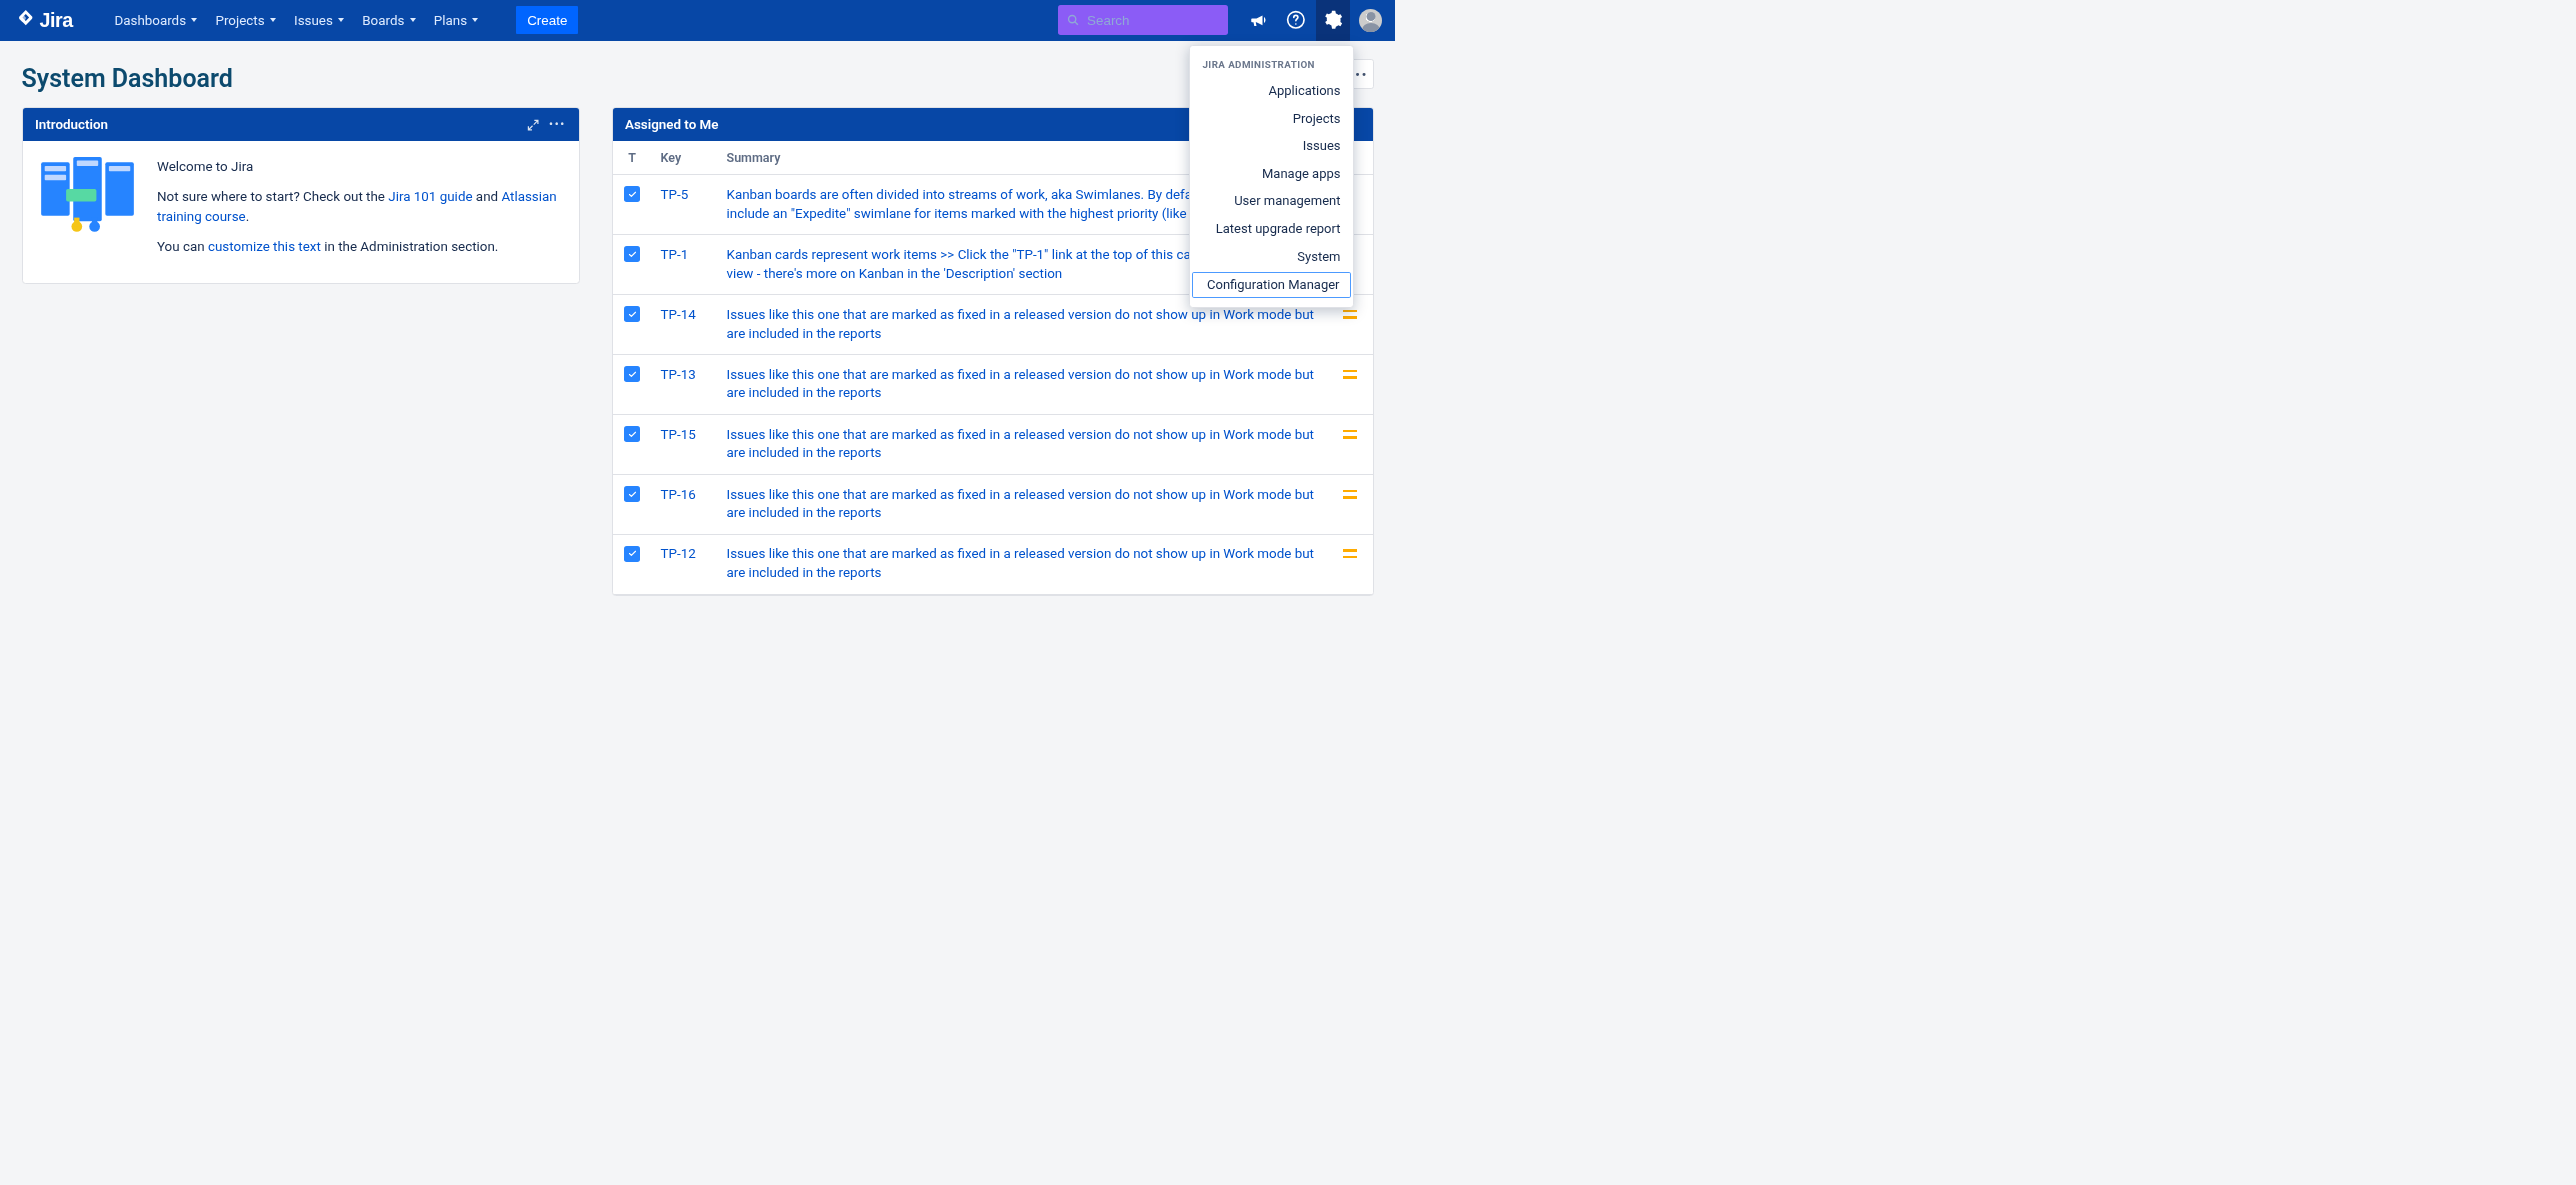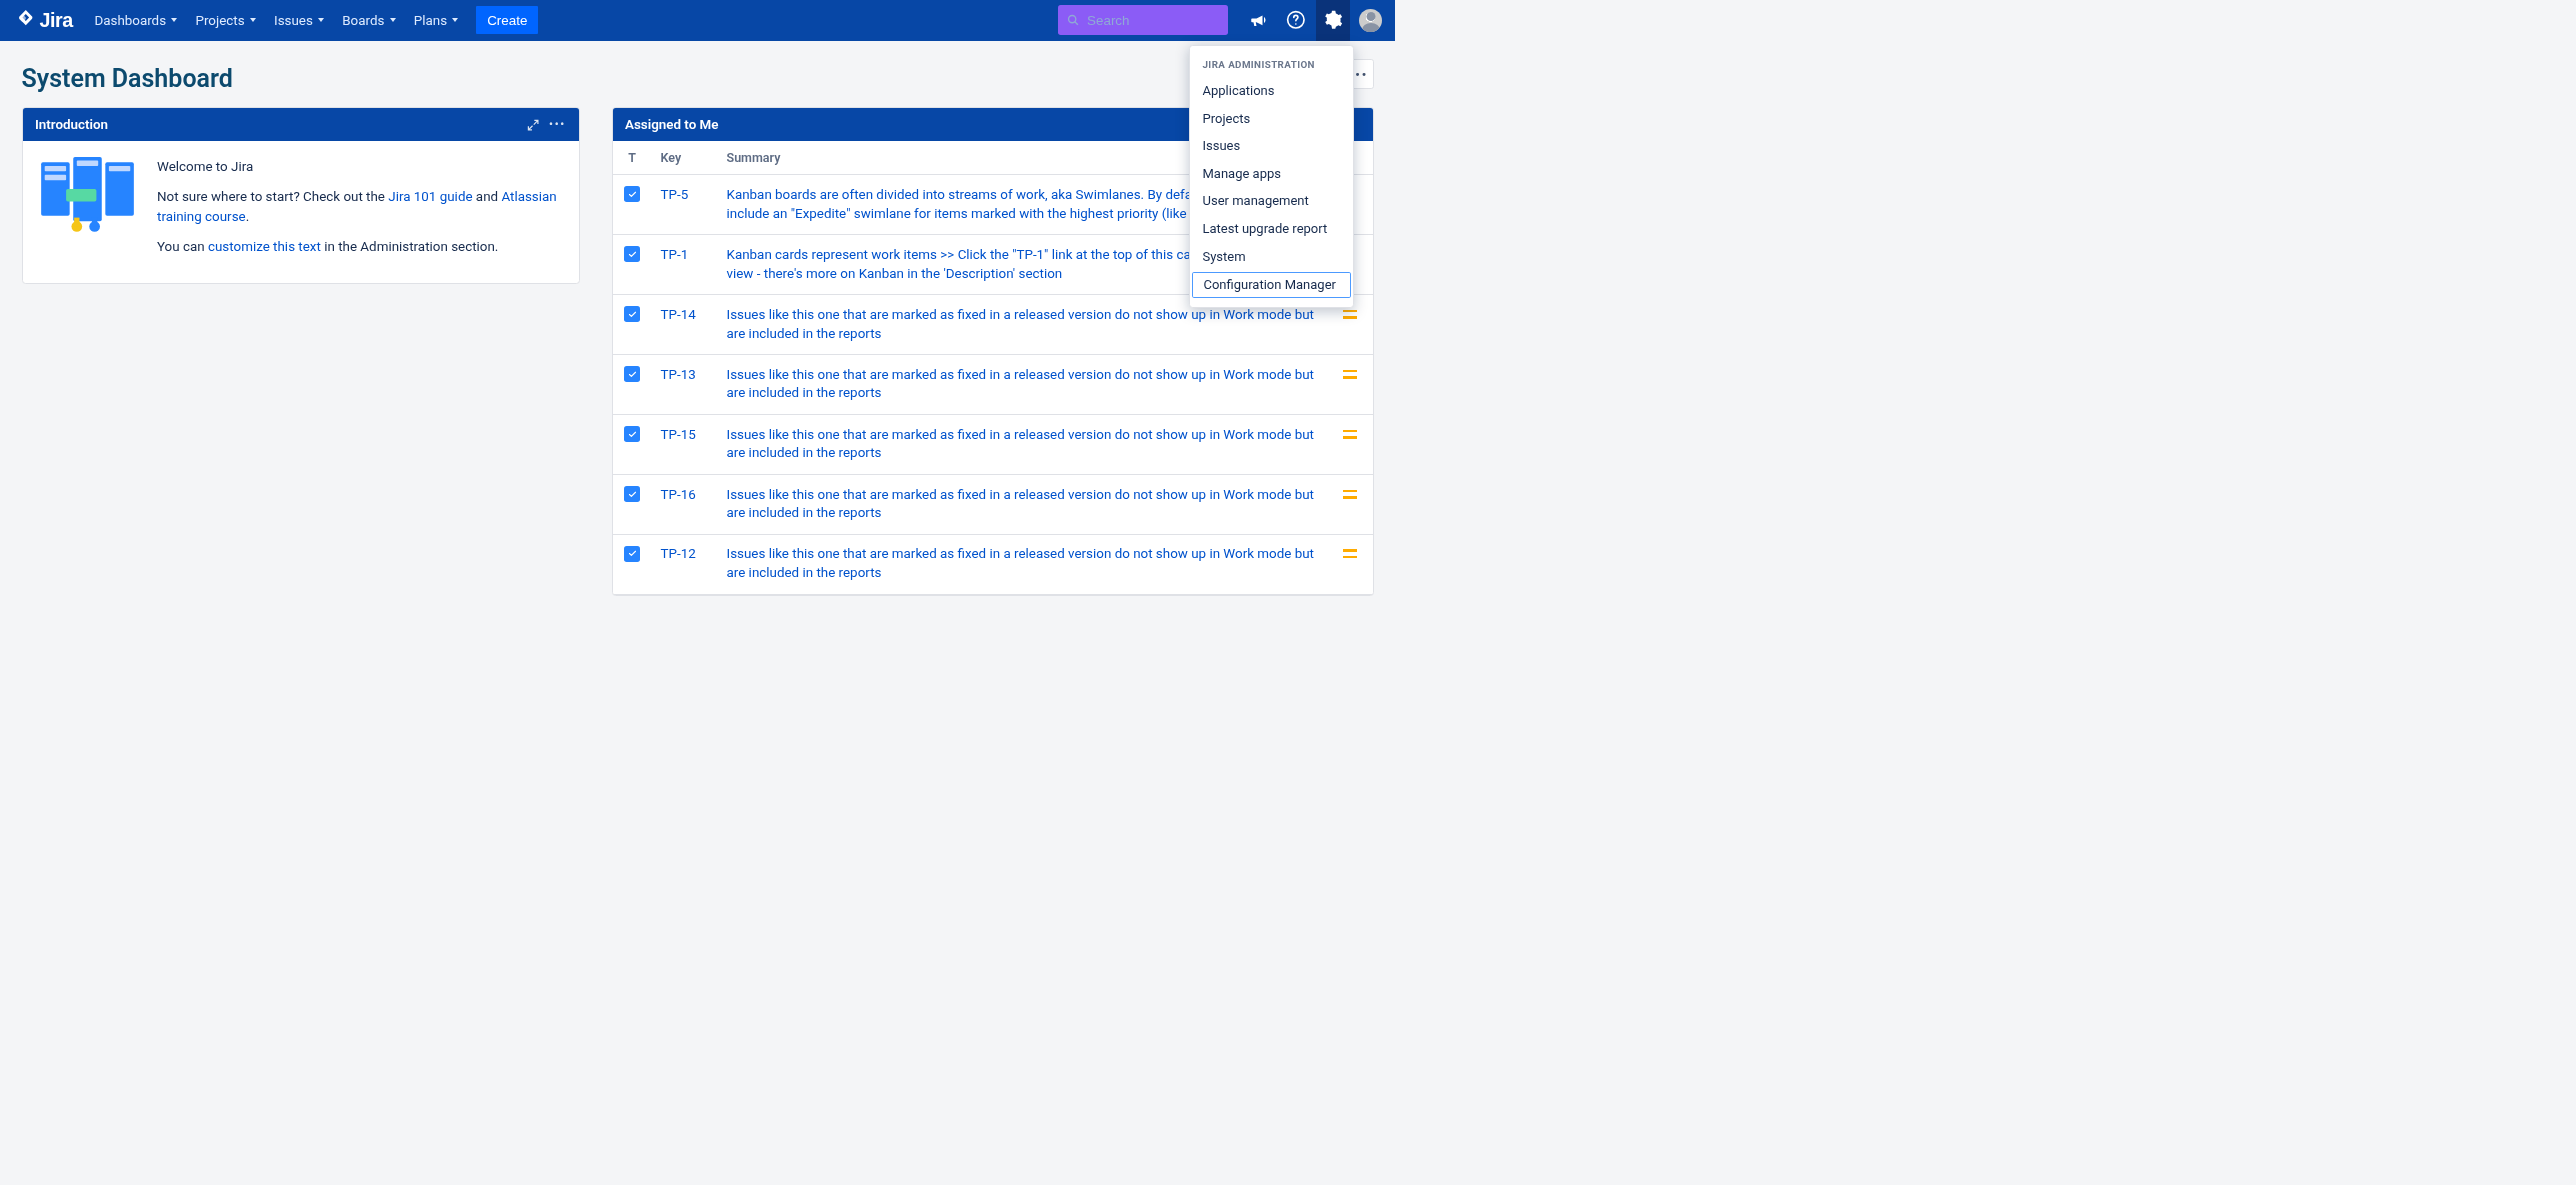--- a/index.html
+++ b/index.html
@@ -18,21 +18,21 @@
     height: 41px;
     background: #0747a6;
     display: flex;
     align-items: center;
     padding: 0 7.2px;
     color: #fff;
     position: relative;
     z-index: 100;
     border-bottom: 0.9px solid #0647a5;
   }
-  .nav-left { display: flex; align-items: center; }
+  .nav-left { display: flex; align-items: center; gap: 20px; }
   .nav-right { margin-left: auto; display: flex; align-items: center; gap: 3.6px; }
   .logo { display: flex; align-items: center; margin: 0 12.5px 0 9px; }
   .logo svg { fill: #fff; }
   .logo-text {
     font-family: Arial, sans-serif;
     font-weight: 600;
     font-size: 19.7px;
     letter-spacing: -0.4px;
     color: #fff;
     margin-left: 3.6px;
@@ -221,20 +221,21 @@
     color: #6b778c;
     letter-spacing: 0.4px;
     padding: 5.4px 12.5px 7.2px 12.5px;
   }
   .admin-menu .menu-item {
     display: block;
     padding: 6.3px 12.5px;
     font-size: 13px;
     color: #172b4d;
     cursor: pointer;
+    text-align: right;
   }
   .admin-menu .menu-item.highlighted {
     border: 1.8px solid #4c9aff;
     border-radius: 1.8px;
     padding: 4.5px 10.7px;
     margin: 1.8px 1.8px;
   }
 
   .more-btn {
     position: absolute;

